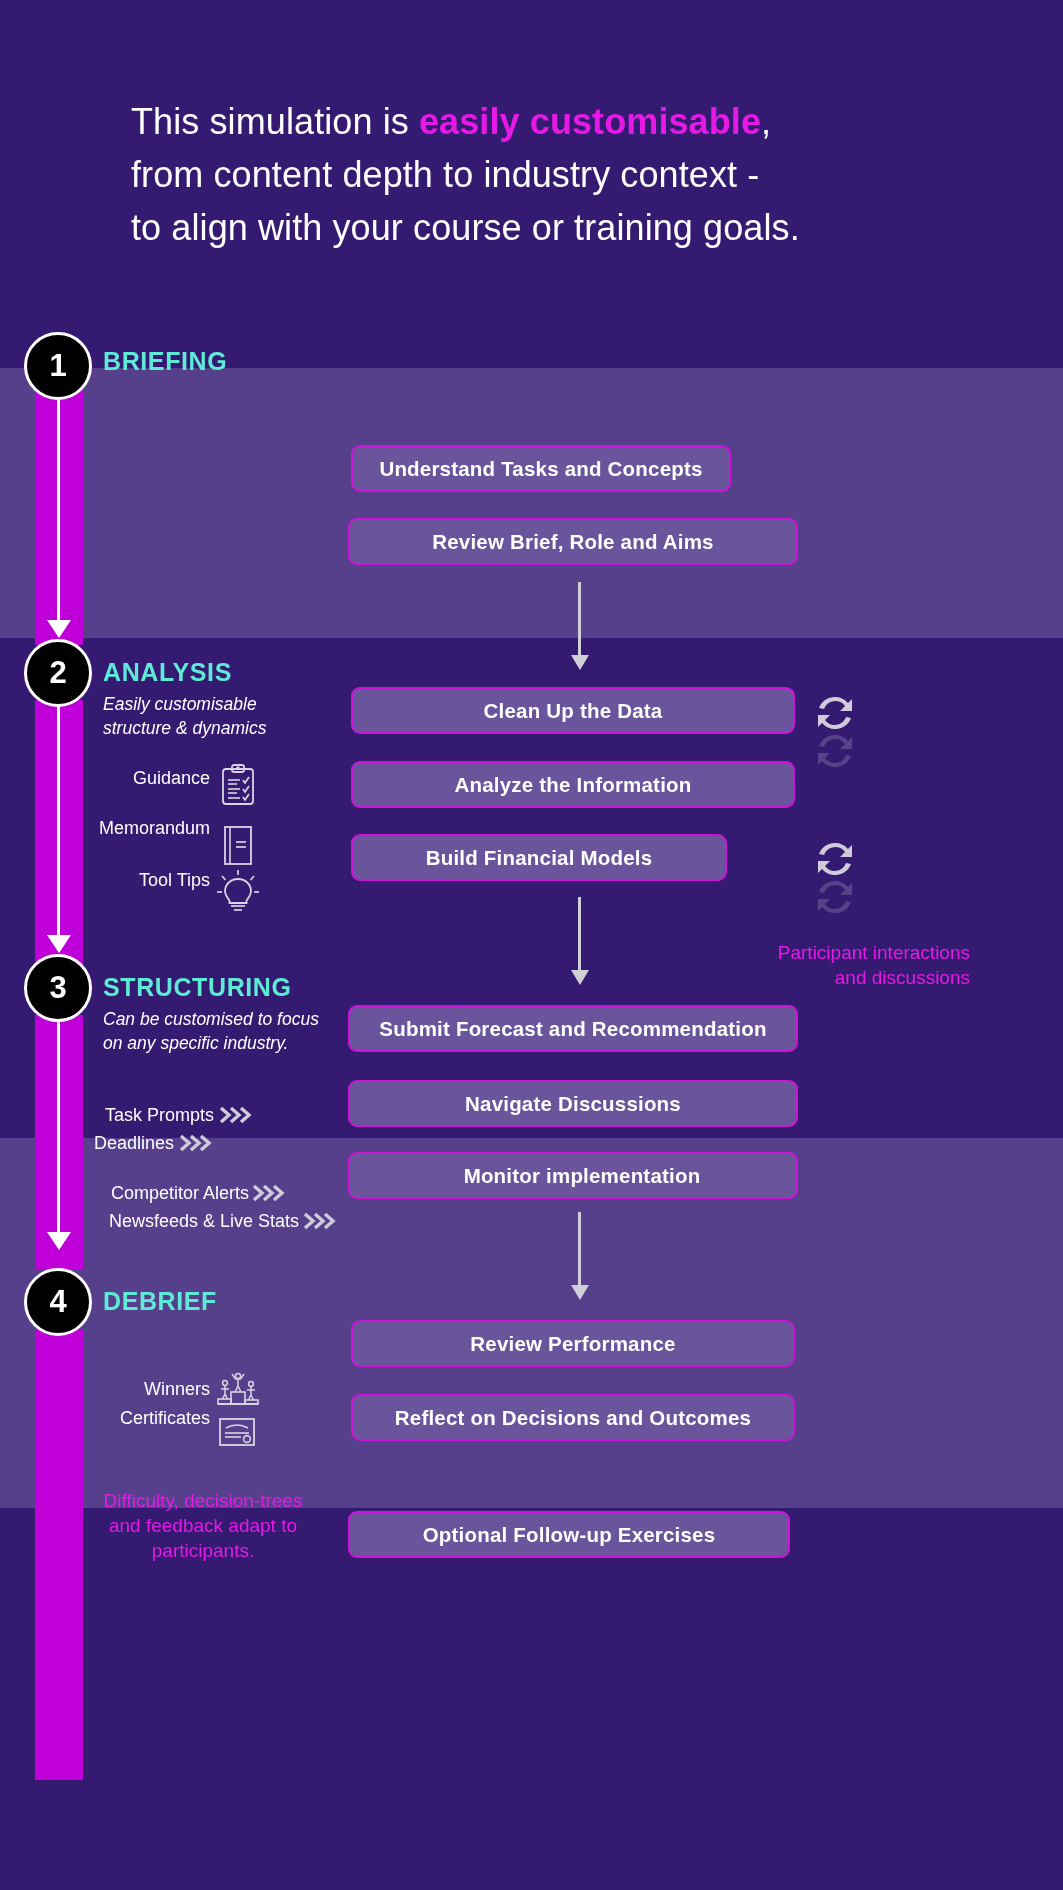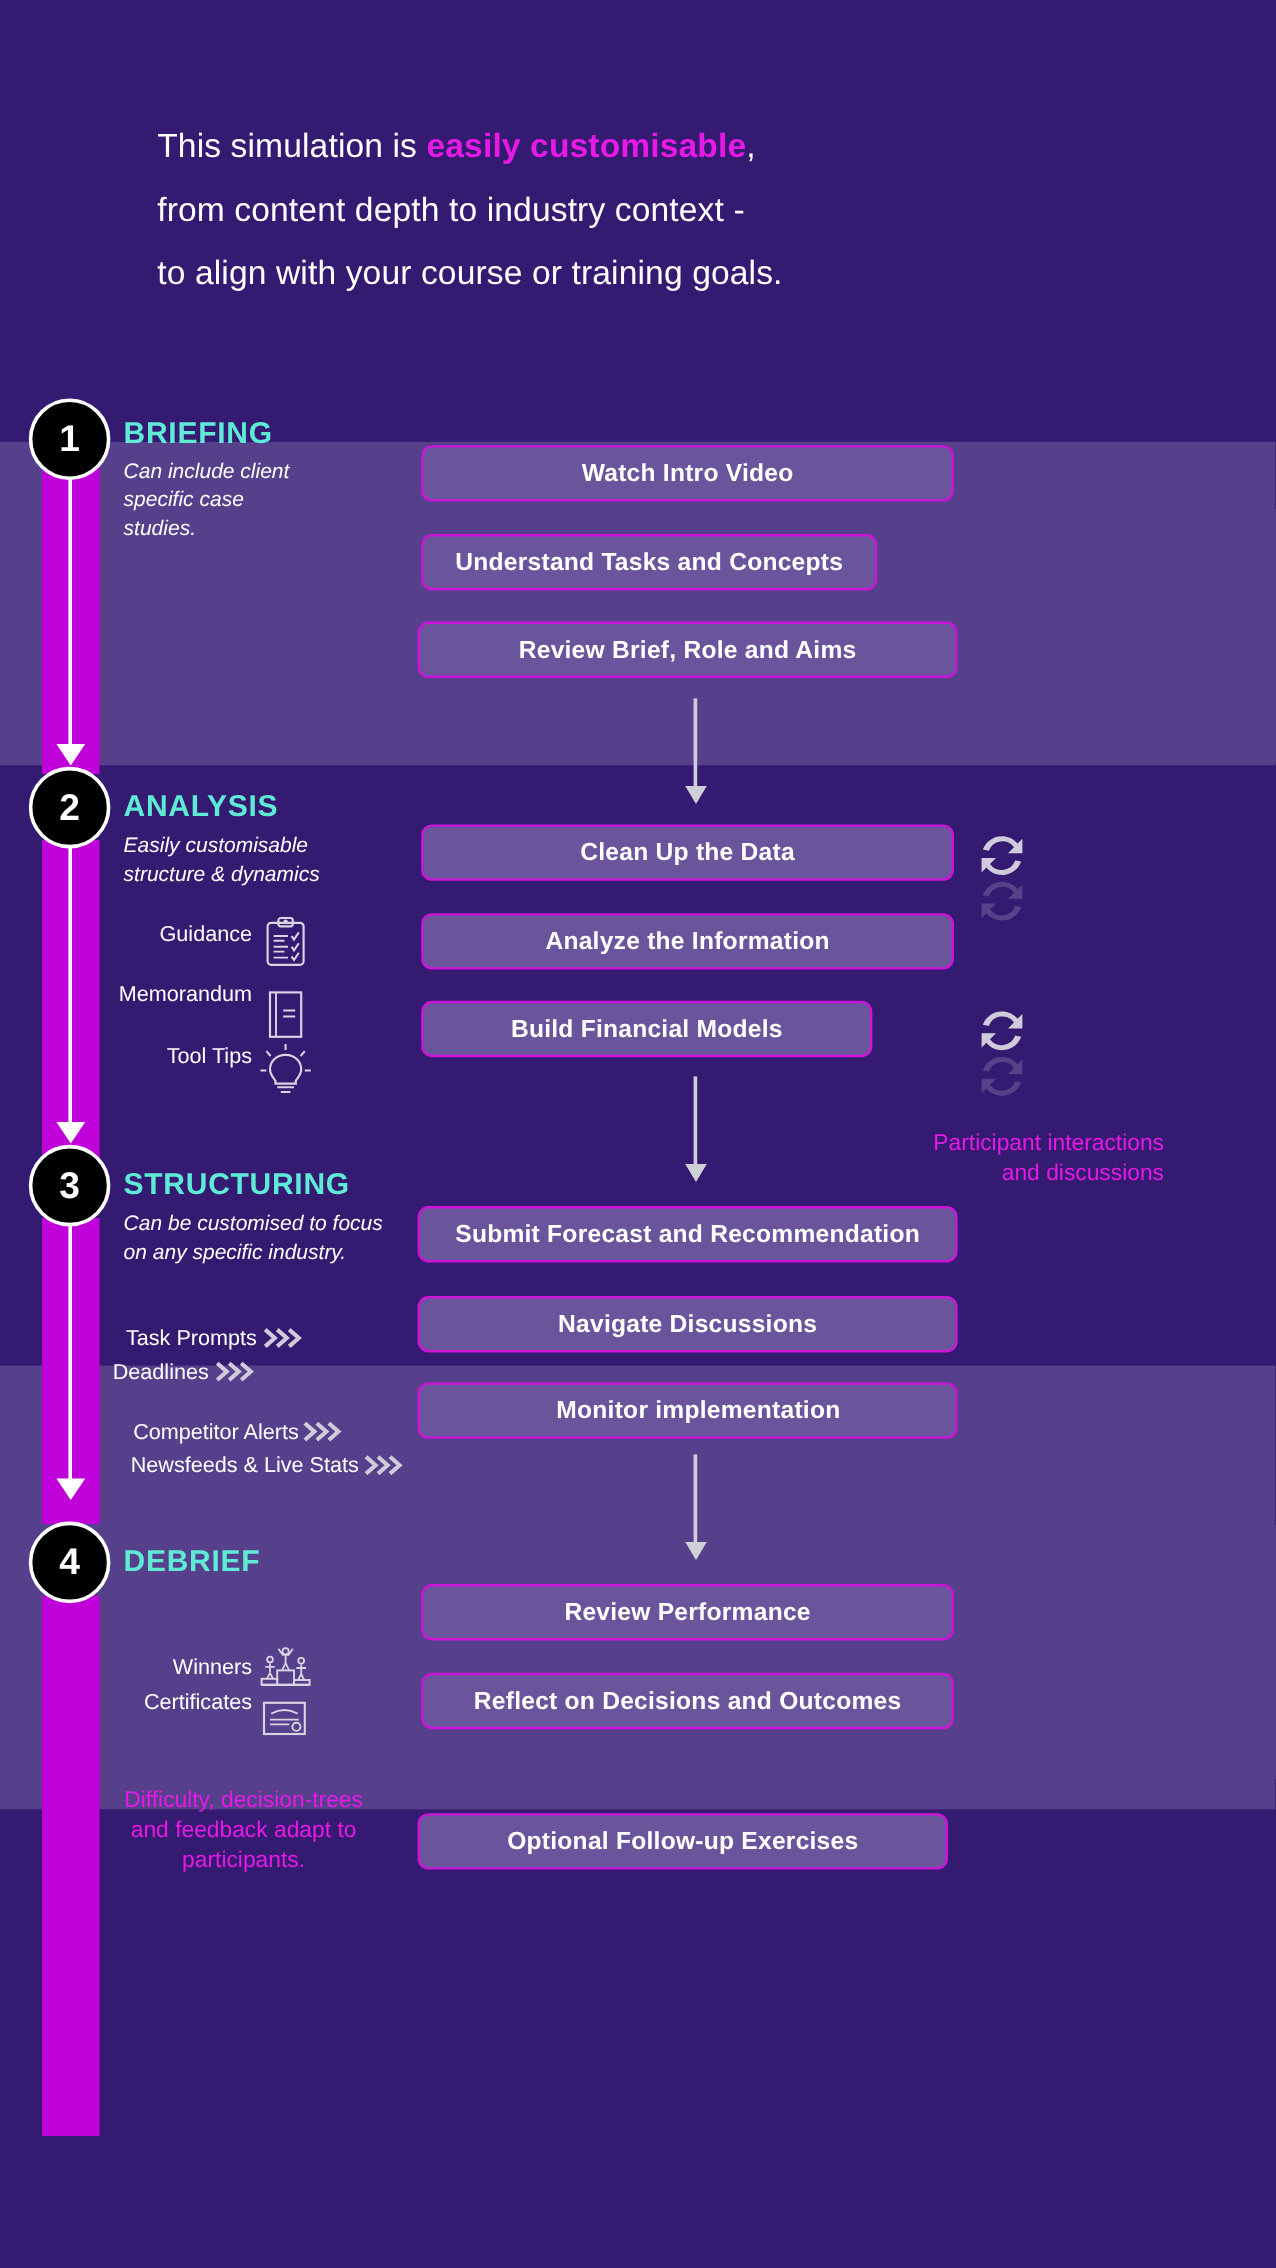--- a/index.html
+++ b/index.html
@@ -14,21 +14,21 @@
 
   
   .band{position:absolute;left:0;width:1063px;}
   .band.dark{background:#351a72;}
   .band.light{background:#56408b;}
 
   
   .header{position:absolute;left:0;top:0;width:1063px;height:368px;background:#351a72;}
   .header-text{
     position:absolute;left:131px;top:95px;width:800px;
-    color:#ffffff;font-size:28px;line-height:53px;font-weight:400;
+    color:#ffffff;font-size:36px;line-height:53px;font-weight:400;
     letter-spacing:0.1px;
   }
   .hl{color:#e619e6;font-weight:bold;}
 
   
   .rail{position:absolute;left:35px;width:48px;background:#bf00d9;}
   .rail-line{position:absolute;left:57px;width:3px;background:#ffffff;}
   .arrow-head{
     position:absolute;left:47px;width:0;height:0;
     border-left:12px solid transparent;border-right:12px solid transparent;
@@ -119,23 +119,21 @@
   <div class="arrow-head" style="top:620px;"></div>
 
   <div class="rail-line" style="top:700px;height:240px;"></div>
   <div class="arrow-head" style="top:935px;"></div>
 
   <div class="rail-line" style="top:1015px;height:222px;"></div>
   <div class="arrow-head" style="top:1232px;"></div>
 
   <div class="circle" style="left:24px;top:332px;">1</div>
   <div class="stage-title" style="left:103px;top:347px;">BRIEFING</div>
-  <div class="stage-sub" style="left:103px;top:380px;width:150px;">Can include client specific case studies.</div>
-
-  <div class="btn" style="left:351px;top:371px;width:444px;">Watch Intro Video</div>
+
   <div class="btn" style="left:351px;top:445px;width:380px;">Understand Tasks and Concepts</div>
   <div class="btn" style="left:348px;top:518px;width:450px;">Review Brief, Role and Aims</div>
 
   <div class="conn" style="left:578px;top:582px;height:78px;"></div>
   <div class="conn-head" style="left:571px;top:655px;"></div>
 
   <div class="circle" style="left:24px;top:639px;">2</div>
   <div class="stage-title" style="left:103px;top:658px;">ANALYSIS</div>
   <div class="stage-sub" style="left:103px;top:692px;width:190px;">Easily customisable structure &amp; dynamics</div>
 

